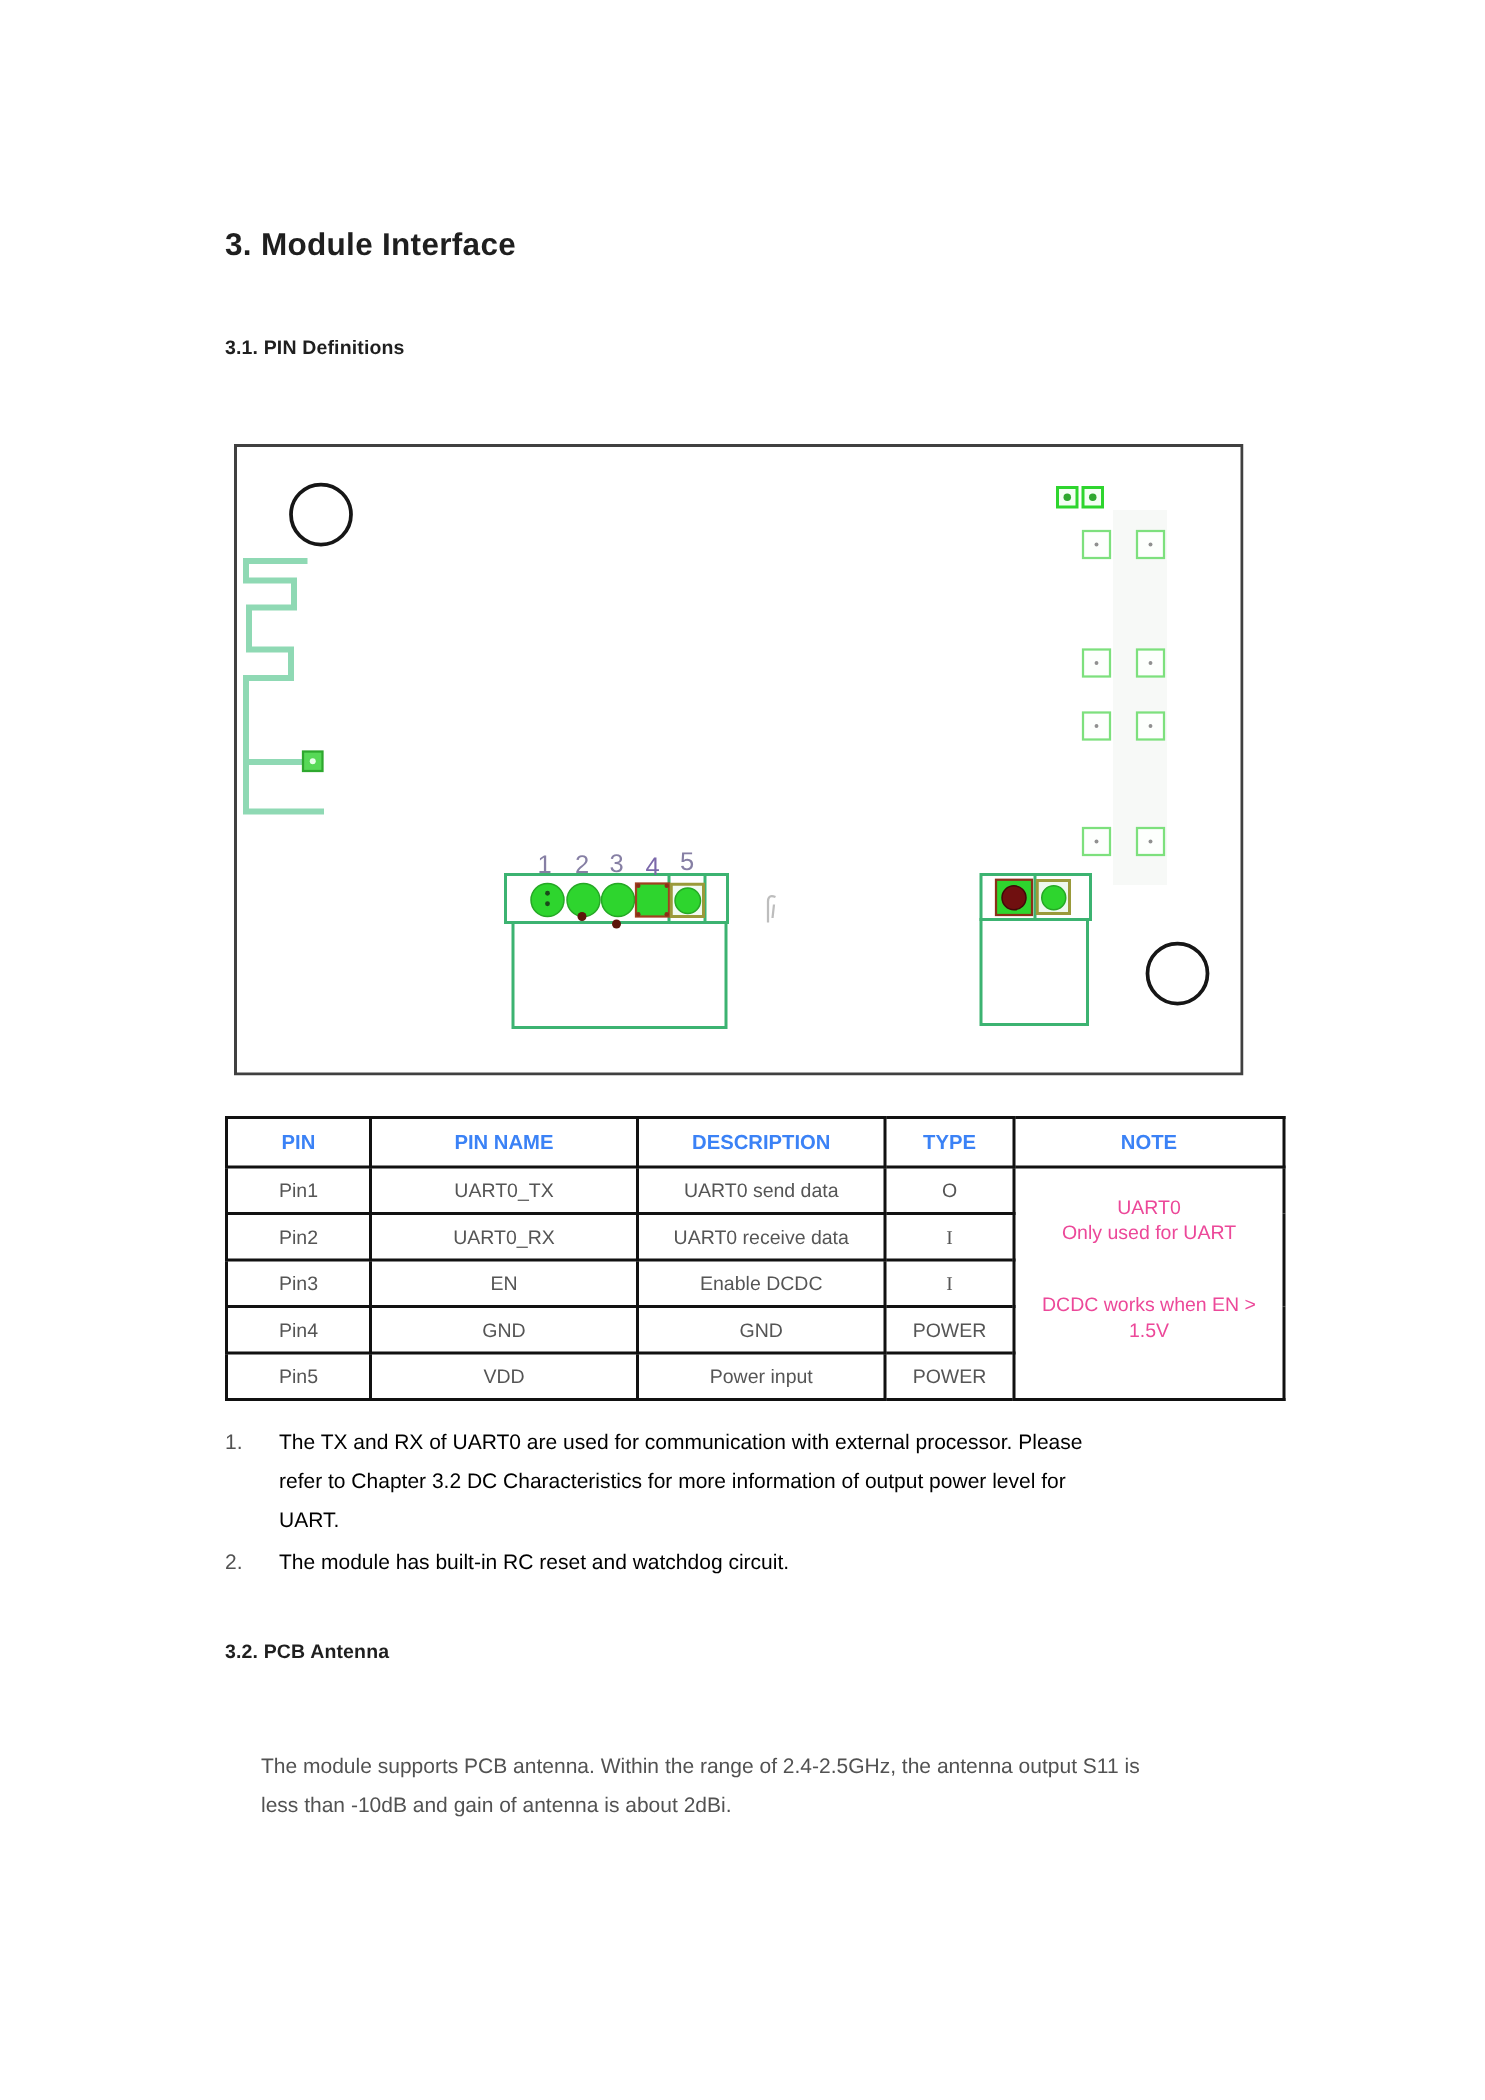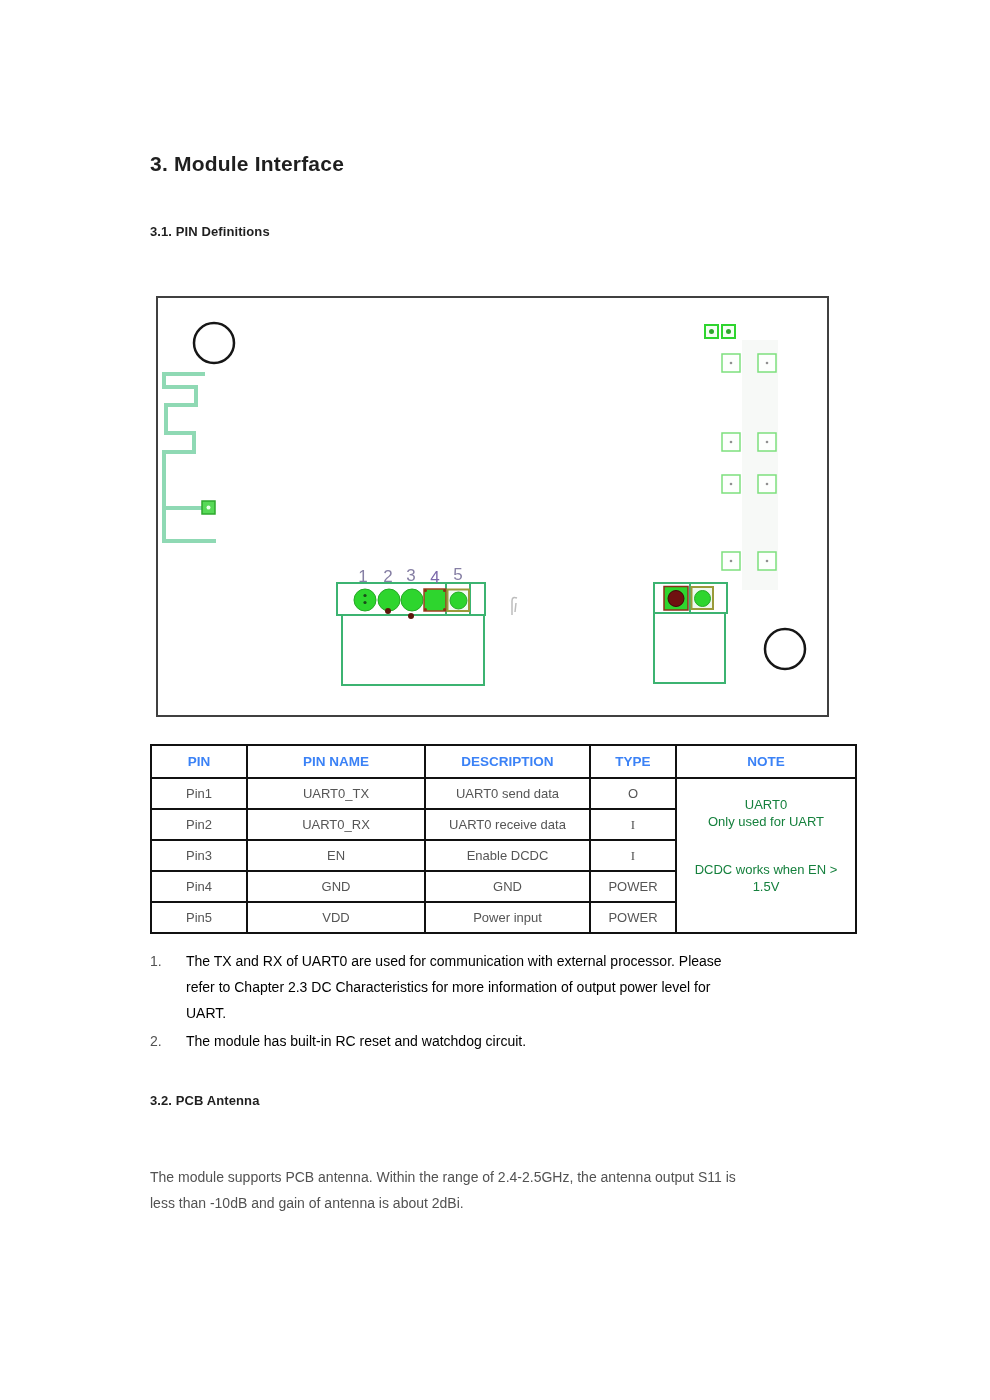--- a/index.html
+++ b/index.html
@@ -17,30 +17,30 @@
     border:2px solid #111;font-size:13px;text-align:center;vertical-align:middle;
     padding:0;color:#555;overflow:hidden;
   }
   .pin-table th{font-weight:bold;color:#3b82f6;height:31px;font-size:13.5px;}
   .pin-table td{height:29px;}
   .col-pin{width:94px;} .col-name{width:176px;} .col-desc{width:163px;}
   .col-type{width:84px;} .col-note{width:178px;margin-left:31px;}
   .type-serif{font-family:"Liberation Serif",serif;font-size:14px;}
   .note-cell{vertical-align:top !important;}
   .note-inner{display:flex;flex-direction:column;height:100%;padding-top:17px;box-sizing:border-box;}
-  .note-line{line-height:17px;font-size:13px;color:#15803d;}
+  .note-line{line-height:17px;font-size:13px;color:#ec4899;}
   .note-dcdc{margin-top:31px;padding:0 10px;line-height:17px;}
   
   .nlist{left:150px;top:948px;width:700px;}
   .nitem{display:flex;margin-bottom:2px;}
   .nmark{width:36px;flex:none;font-size:14px;line-height:26px;color:#525252;}
   .nlines{flex:1;}
   .nline{font-size:14px;line-height:26px;color:#000000;white-space:nowrap;}
   .para{left:150px;top:1164px;width:720px;}
-  .pline{font-size:14px;line-height:26px;color:#525252;white-space:nowrap;}
+  .pline{font-size:14px;line-height:26px;color:#525252;white-space:nowrap;margin-left:24px;}
 </style>
 </head>
 <body>
 
 <div class="page">
 
   <div class="abs h1" style="left:150px;top:152px;">3. Module Interface</div>
   <div class="abs h2" style="left:150px;top:224px;">3.1. PIN Definitions</div>
 
   <div class="abs diagram">
@@ -175,21 +175,21 @@
       <td>POWER</td>
     </tr>
   </tbody>
     </table>
 
   <div class="abs nlist">
     <div class="nitem">
       <div class="nmark">1.</div>
       <div class="nlines">
         <div class="nline">The TX and RX of UART0 are used for communication with external processor. Please</div>
-        <div class="nline">refer to Chapter 2.3 DC Characteristics for more information of output power level for</div>
+        <div class="nline">refer to Chapter 3.2 DC Characteristics for more information of output power level for</div>
         <div class="nline">UART.</div>
       </div>
     </div>
     <div class="nitem">
       <div class="nmark">2.</div>
       <div class="nlines">
         <div class="nline">The module has built-in RC reset and watchdog circuit.</div>
       </div>
     </div>
   </div>

